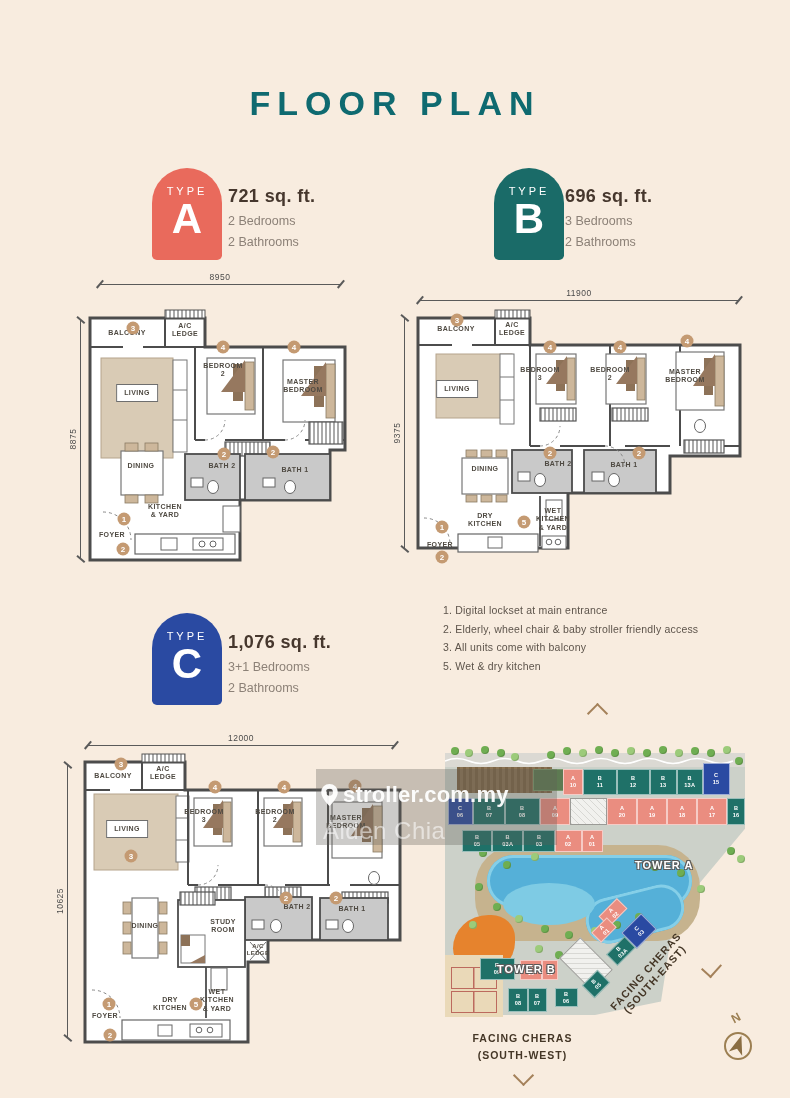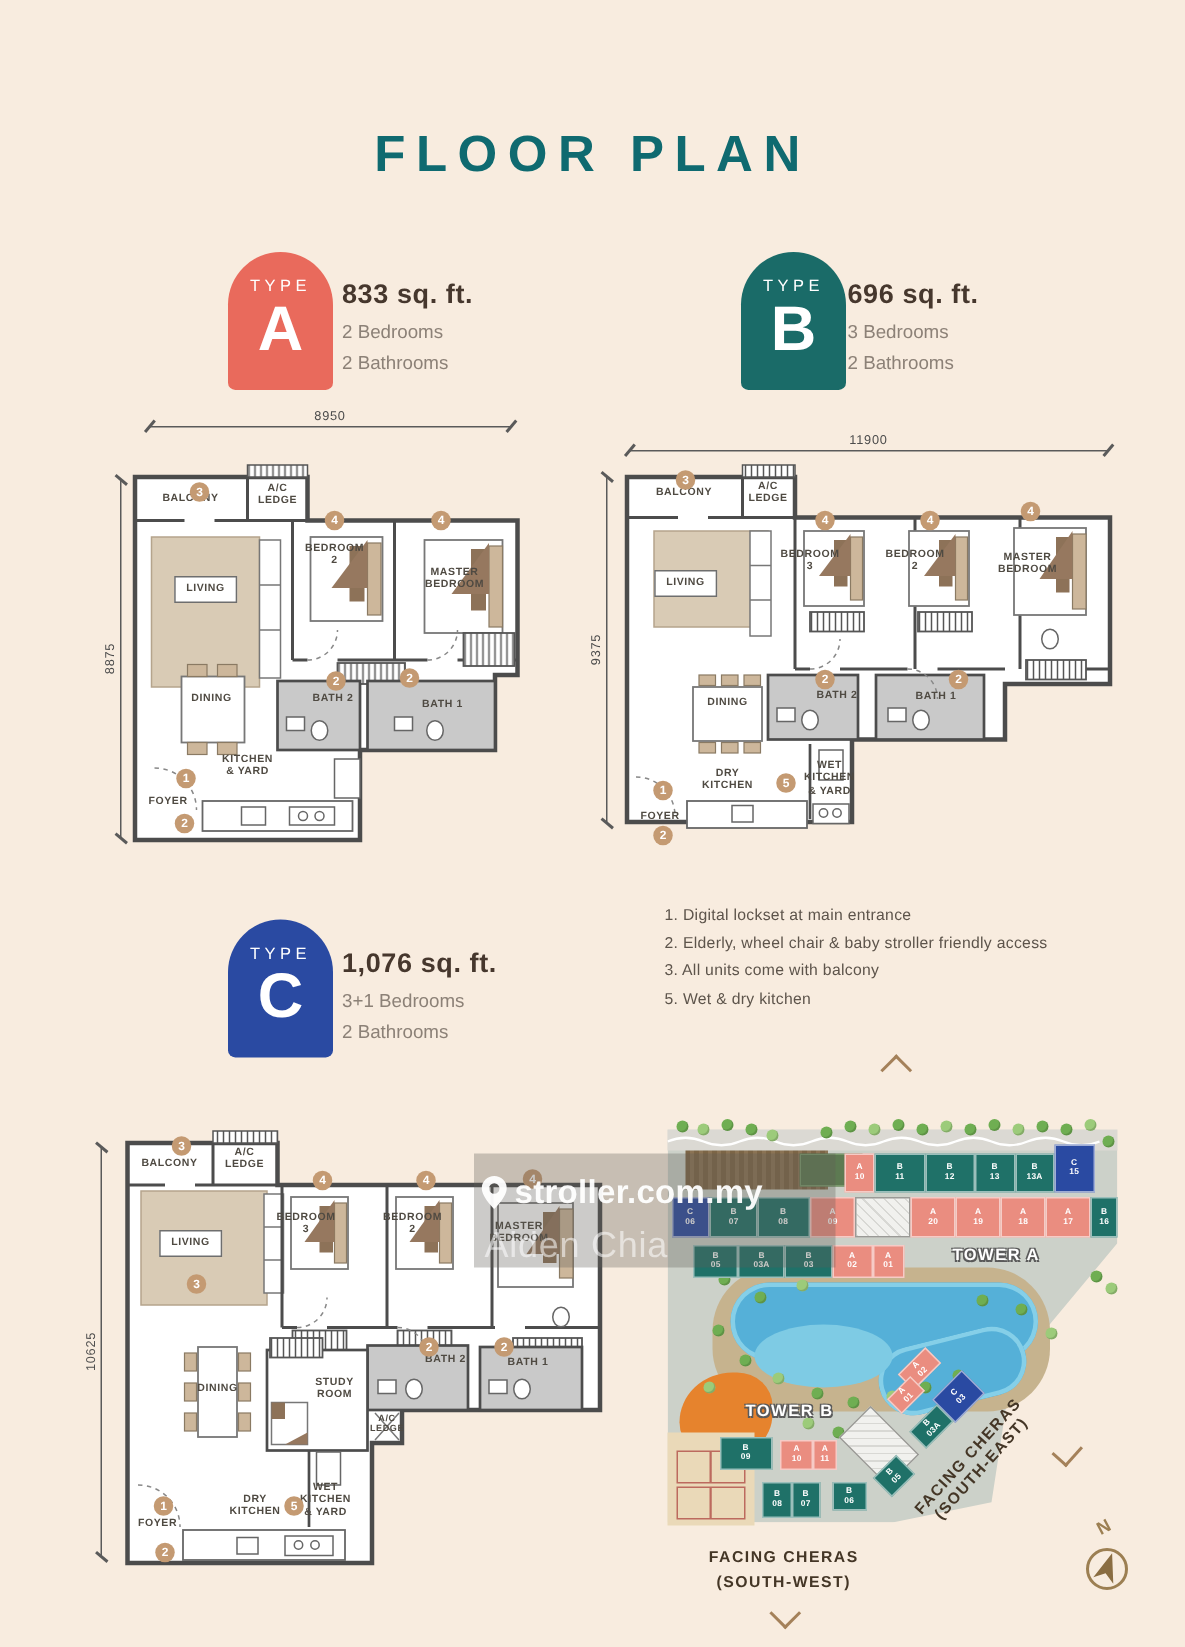--- a/index.html
+++ b/index.html
@@ -48,21 +48,21 @@
   .lagoon{position:absolute;left:58px;top:138px;width:92px;height:42px;background:#7ecbe4;border-radius:50%;}
   .playground{position:absolute;left:8px;top:170px;width:62px;height:58px;background:#e6832d;border-radius:60% 40% 55% 45%;}
   .tennis{position:absolute;left:0px;top:210px;width:58px;height:62px;background:#ead9b8;}
   .court{position:absolute;left:6px;width:44px;height:20px;border:1.5px solid #bc6a5e;background:linear-gradient(#bc6a5e,#bc6a5e) center/1.5px 100% no-repeat;}
   .tree{position:absolute;border-radius:50%;background:#6fae52;box-shadow:inset -1px -1px 0 rgba(0,0,0,.15);}
   .tree.lt{background:#9ccb7a;}
   .unit{position:absolute;box-sizing:border-box;border:1px solid rgba(255,255,255,.55);display:flex;align-items:center;justify-content:center;z-index:3;}
   .unit.core{background:#f1f1ee;border:1px solid #9a9a96;background-image:repeating-linear-gradient(45deg,#d8d8d4 0 1px,transparent 1px 5px);}
   .ul{transform:scale(.8);line-height:1.1;font-size:7px;font-weight:700;color:#fff;text-align:center;letter-spacing:.2px;}
   .tower-label{position:absolute;font-size:11px;font-weight:800;color:#fff;letter-spacing:1px;z-index:5;
-    text-shadow:-1px -1px 0 #5a5a5a,1px -1px 0 #5a5a5a,-1px 1px 0 #5a5a5a,1px 1px 0 #5a5a5a;}
+    text-shadow:-1px -1px 0 #5a5a5a,1px -1px 0 #5a5a5a,-1px 1px 0 #5a5a5a,1px 1px 0 #5a5a5a;margin-top:28px;}
   .facing{position:absolute;font-size:10.5px;font-weight:700;color:#443626;letter-spacing:1px;text-align:center;}
   .chev{position:absolute;width:13px;height:13px;border-top:2.5px solid #a4815a;border-right:2.5px solid #a4815a;}
   .chev.up{transform:rotate(-45deg);} .chev.down{transform:rotate(135deg);}
   .lmark{position:absolute;width:15px;height:11px;border-left:2px solid #a4815a;border-bottom:2px solid #a4815a;transform:rotate(-48deg);}
   
   .wm-band{position:absolute;left:316px;top:769px;width:241px;height:76px;background:rgba(95,92,88,.32);z-index:6;}
   .wm-brand{position:absolute;left:320px;top:782px;display:flex;align-items:center;gap:4px;z-index:7;
     font-size:22px;font-weight:800;color:rgba(255,255,255,.95);letter-spacing:.2px;}
   .wm-agent{position:absolute;left:323px;top:817px;z-index:7;font-size:24px;font-weight:400;color:rgba(255,255,255,.55);letter-spacing:.5px;}
 </style>
@@ -71,21 +71,21 @@
 
 <div class="page">
 
   <div class="title">FLOOR PLAN</div>
 
   <div class="badge" style="left: 120px; top: 168px; background: rgb(233, 106, 92);">
     <div class="tw">TYPE</div>
     <div class="lt">A</div>
   </div>
   <div class="tinfo" style="left:228px;top:186px;">
-    <div class="area">833 sq. ft.</div>
+    <div class="area">721 sq. ft.</div>
     <div class="ln">2 Bedrooms</div>
     <div class="ln">2 Bathrooms</div>
   </div>
 
   <div class="badge" style="left: 462px; top: 168px; background: rgb(26, 107, 104);">
     <div class="tw">TYPE</div>
     <div class="lt">B</div>
   </div>
   <div class="tinfo" style="left:565px;top:186px;">
     <div class="area">696 sq. ft.</div>
@@ -280,20 +280,23 @@
     <div class="ln">2 Bathrooms</div>
   </div>
 
   <div class="legend">
     <div class="li">1. Digital lockset at main entrance</div>
     <div class="li">2. Elderly, wheel chair &amp; baby stroller friendly access</div>
     <div class="li">3. All units come with balcony</div>
     <div class="li">5. Wet &amp; dry kitchen</div>
   </div>
 
+  <div class="dim-h" style="left:88px;top:733px;width:306px;">
+      <span>12000</span>
+    </div>
   <div class="dim-v" style="left:67px;top:765px;height:272px;">
       <span>10625</span>
     </div>
 
   <div class="plan" style="left:80px;top:750px;width:330px;height:300px;">
     <svg width="330" height="300" viewBox="0 0 330 300">
       <defs>
           <pattern id="hC" width="4" height="8" patternUnits="userSpaceOnUse">
             <rect width="4" height="8" fill="#fff"></rect>
             <path d="M1,0 V8" stroke="#555" stroke-width="1"></path>

